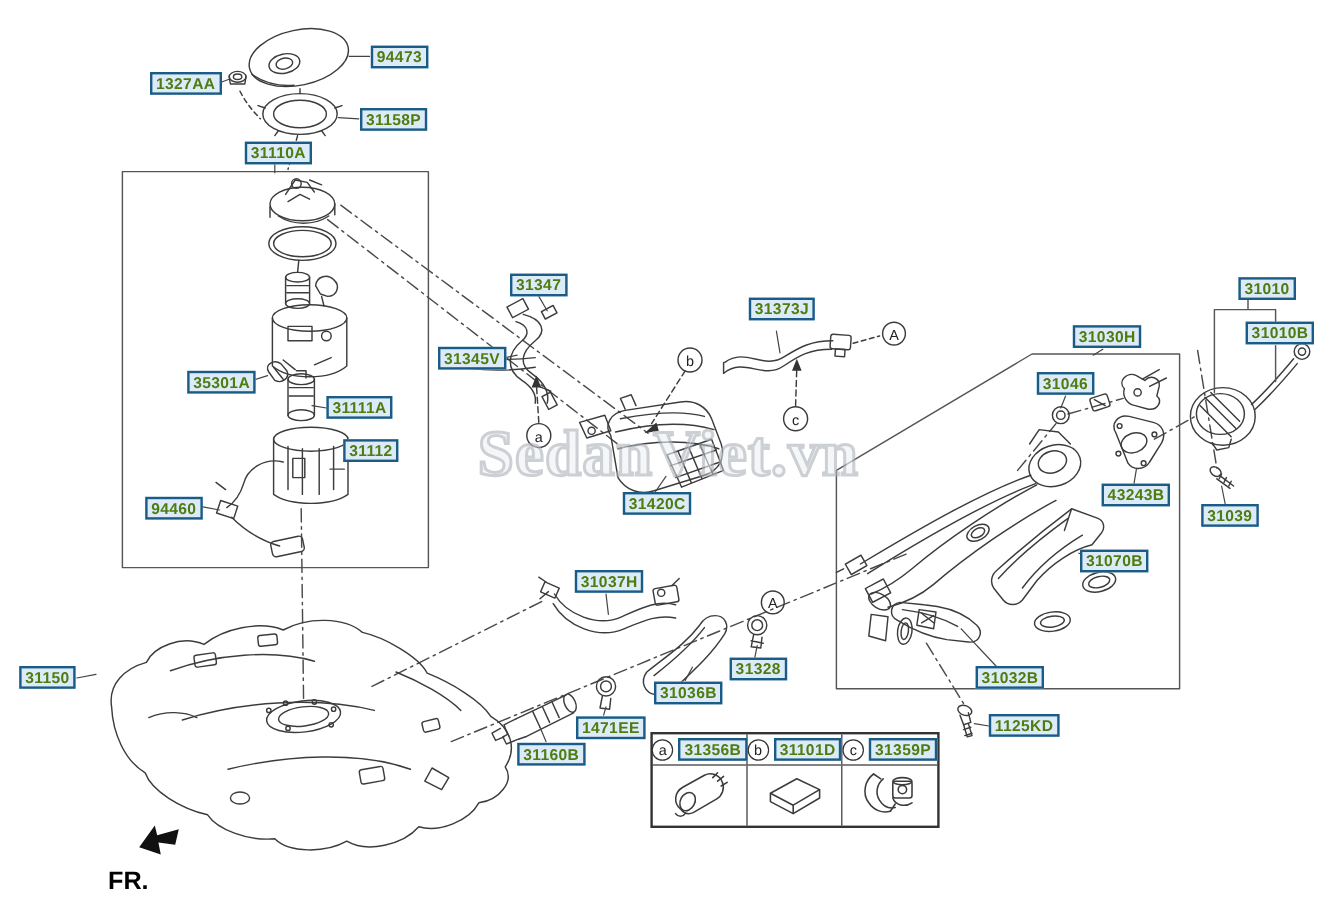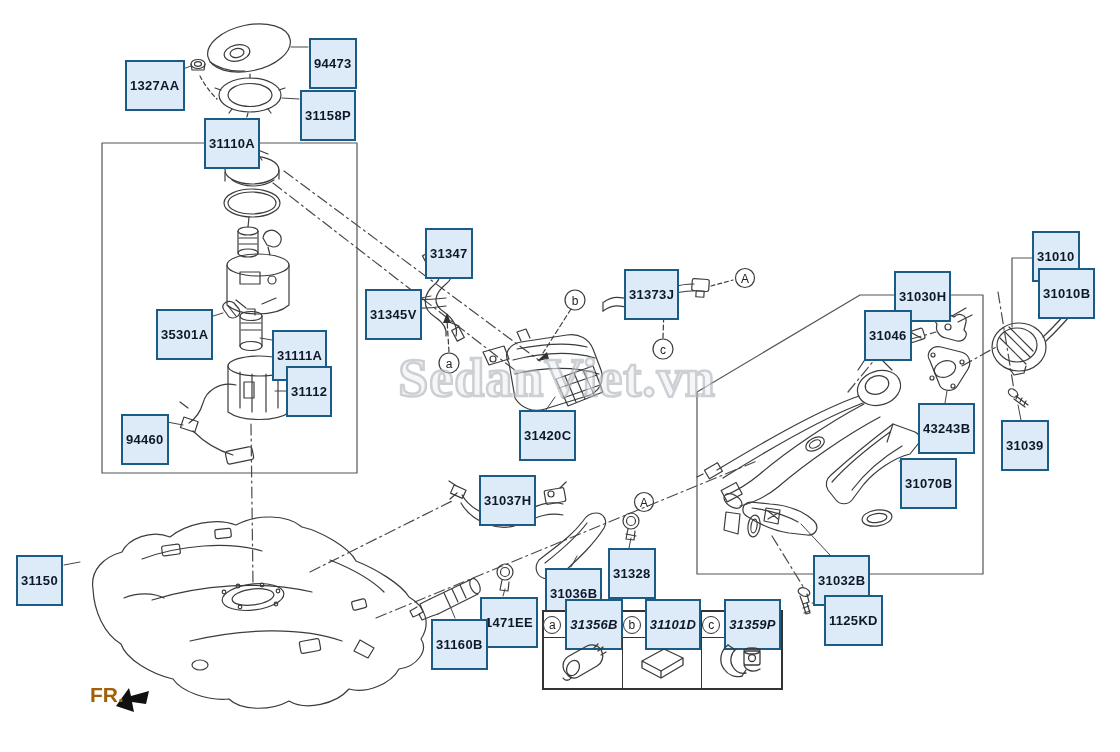--- a/index.html
+++ b/index.html
@@ -2,43 +2,43 @@
 <html><head>
 <meta charset="utf-8">
 <style>
   html,body{margin:0;padding:0;background:#ffffff;}
   body{width:1120px;height:752px;overflow:hidden;font-family:"Liberation Sans",sans-serif;}
   .stage{position:relative;width:1120px;height:752px;background:#fff;}
   svg.art{position:absolute;left:0;top:0;}
   .plabel{
     position:absolute;
     display:inline-block;
-    padding:16px 3px;
+    padding:0 3px;
     border:2px solid #1a5c85;
     background:#ddeaf7;
-    color:#0f172a;
+    color:#4d7c0f;
     font:bold 13px/15px "Liberation Sans",sans-serif;
     white-space:nowrap;
     letter-spacing:0.3px;
   }
-  .inlinelabel{position:static;font-style:italic;}
+  .inlinelabel{position:static;}
   .watermark{
     position:absolute;left:392px;top:338px;width:330px;height:80px;
     font:bold 54px/80px "Liberation Serif",serif;
     color:#eef1f4;
     -webkit-text-stroke:2.5px #adb3b9;
     opacity:0.62;
     text-align:center;
     letter-spacing:1px;
     pointer-events:none;
   }
   .frlabel{
-    position:absolute;left:90px;top:684px;
+    position:absolute;left:90px;top:724px;
     font:bold 21px/22px "Liberation Sans",sans-serif;
-    color:#a16207;
+    color:#000000;
   }
   .legend{
     position:absolute;left:542px;top:610px;width:241px;
     border:2px solid #333;background:#fff;box-sizing:border-box;
   }
   .lrow{display:flex;}
   .lhead{border-bottom:1.5px solid #333;}
   .lcell{
     width:79px;display:flex;align-items:center;justify-content:center;
     gap:4px;border-right:1.5px solid #333;box-sizing:border-box;
@@ -391,21 +391,21 @@
 <div class="plabel" style="left:125px;top:60px">1327AA</div>
 <div class="plabel" style="left:300px;top:90px">31158P</div>
 <div class="plabel" style="left:204px;top:118px">31110A</div>
 <div class="plabel" style="left:156px;top:309px">35301A</div>
 <div class="plabel" style="left:272px;top:330px">31111A</div>
 <div class="plabel" style="left:286px;top:366px">31112</div>
 <div class="plabel" style="left:121px;top:414px">94460</div>
 <div class="plabel" style="left:16px;top:555px">31150</div>
 <div class="plabel" style="left:425px;top:228px">31347</div>
 <div class="plabel" style="left:365px;top:289px">31345V</div>
-<div class="plabel" style="left:624px;top:269px">31373J</div>
+<div class="plabel" style="left:624px;top:248px">31373J</div>
 <div class="plabel" style="left:519px;top:410px">31420C</div>
 <div class="plabel" style="left:479px;top:475px">31037H</div>
 <div class="plabel" style="left:608px;top:548px">31328</div>
 <div class="plabel" style="left:545px;top:568px">31036B</div>
 <div class="plabel" style="left:480px;top:597px">1471EE</div>
 <div class="plabel" style="left:431px;top:619px">31160B</div>
 <div class="plabel" style="left:894px;top:271px">31030H</div>
 <div class="plabel" style="left:864px;top:310px">31046</div>
 <div class="plabel" style="left:918px;top:403px">43243B</div>
 <div class="plabel" style="left:900px;top:458px">31070B</div>

